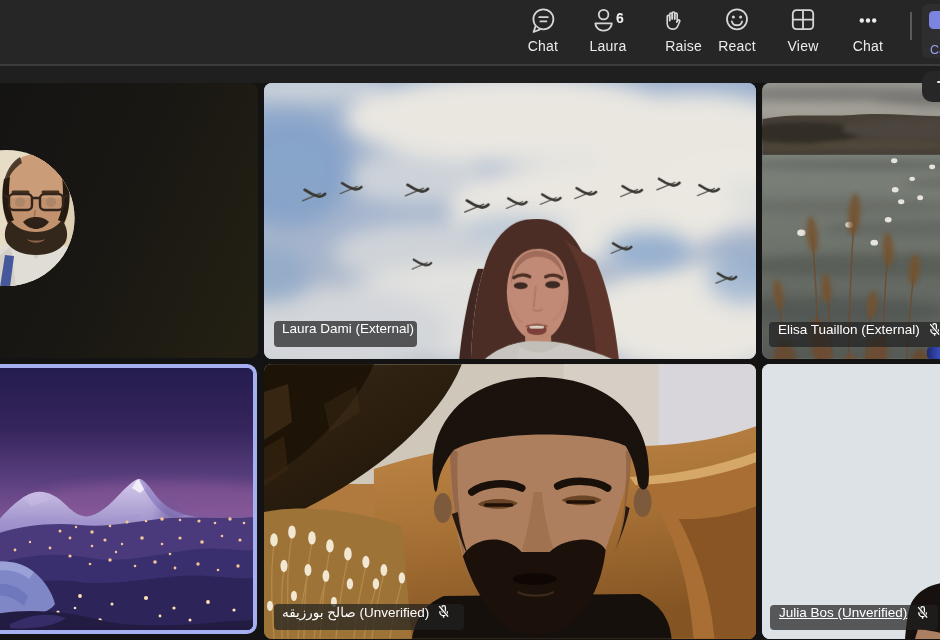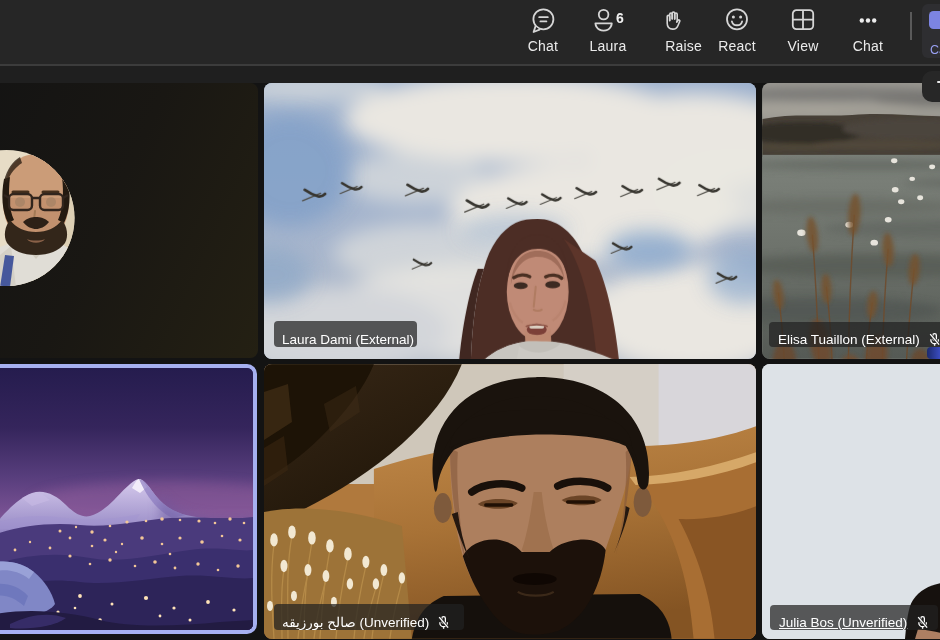--- a/index.html
+++ b/index.html
@@ -6,21 +6,21 @@
   body{width:940px;height:640px;overflow:hidden;background:#131313;font-family:"Liberation Sans",sans-serif;position:relative;-webkit-font-smoothing:antialiased;}
   .bar{position:absolute;left:0;top:0;width:940px;height:64px;background:#262626;}
   .barline{position:absolute;left:0;top:64px;width:940px;height:1.5px;background:#3c3c3c;}
   .strip{position:absolute;left:0;top:65.5px;width:940px;height:17.5px;background:#1f1f1f;}
   .btn{position:absolute;top:7px;width:60px;text-align:center;color:#ebebeb;transform:translateZ(0);}
   .btn .lab{font-size:14px;margin-top:3px;letter-spacing:0.2px;}
   .btn svg{display:block;margin:0 auto;}
   .sep{position:absolute;left:910px;top:12px;width:1.5px;height:28px;background:#5a5a5a;}
   .cam{position:absolute;left:922px;top:4px;width:46px;height:54px;background:#2e2e31;border-radius:6px;}
   .tile{position:absolute;border-radius:8px;overflow:hidden;}
-  .pill{position:absolute;background:rgba(33,33,33,0.72);border-radius:4px;color:#fff;font-size:13.5px;display:flex;align-items:flex-end;white-space:nowrap;overflow:hidden;transform:translateZ(0);}
+  .pill{position:absolute;background:rgba(33,33,33,0.72);border-radius:4px;color:#fff;font-size:13.5px;display:flex;align-items:flex-start;white-space:nowrap;overflow:hidden;transform:translateZ(0);}
   .pill svg{flex:0 0 auto;}
 </style>
 </head>
 <body>
 <div class="bar"></div>
 <div class="barline"></div>
 <div class="strip"></div>
 
 <div class="btn" style="left:513px;">
   <svg width="28" height="28" viewBox="0 0 28 28" fill="none" stroke="#d6d6d6" stroke-width="1.8" stroke-linecap="round">

